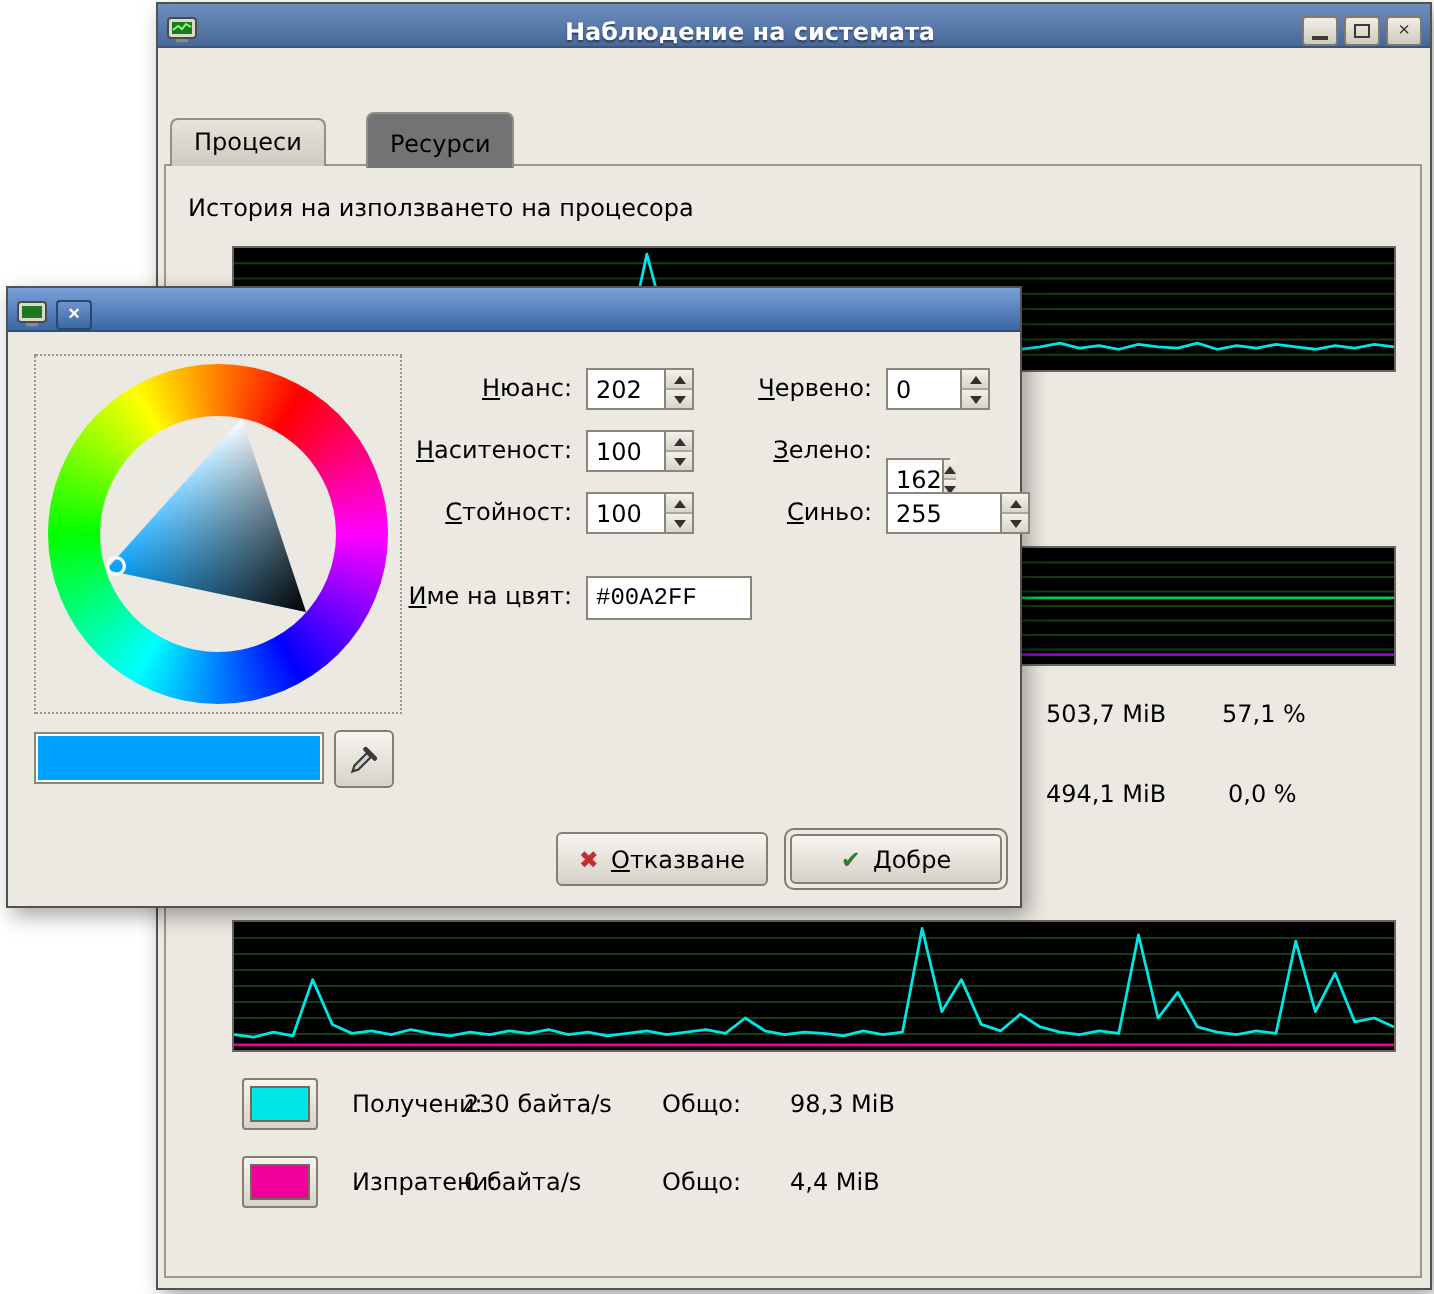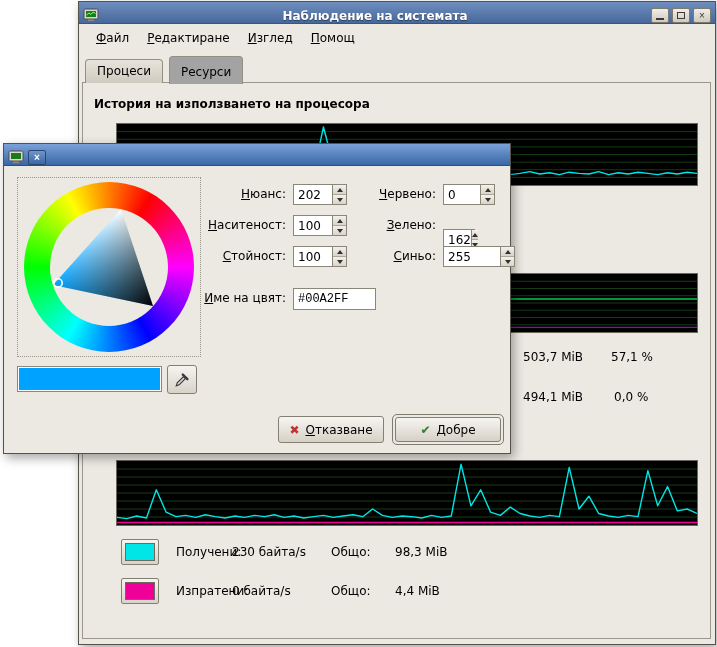--- a/index.html
+++ b/index.html
@@ -23,24 +23,24 @@
   .tb-btn.close-blue{background:linear-gradient(#6f94c9,#3c68a5);border-color:#27496f;color:#fff;font-weight:bold}
 
   
   .main-window{left:78px;top:1px;width:638px;height:644px}
   .menubar{position:absolute;left:1px;right:1px;top:23px;height:25px;display:flex;align-items:center;padding-left:7px}
   .menu-item{display:inline-block;padding:4px 9px;white-space:nowrap}
   .mnemonic{display:inline-block}
   .mnemonic::first-letter{text-decoration:underline}
   .tabbar{position:absolute;left:6px;top:52px;height:29px;display:flex;align-items:flex-end;z-index:3}
   .tab{padding:4px 11px 5px;background:linear-gradient(#e7e3db,#d0cbc0);border:1px solid #948f83;border-bottom:none;
-    border-radius:4px 4px 0 0;margin-right:6px;white-space:nowrap}
-  .tab.active{background:#a3a3a3;padding-top:8px;margin-bottom:-1px;z-index:4}
+    border-radius:4px 4px 0 0;margin-right:20px;white-space:nowrap}
+  .tab.active{background:#737373;padding-top:8px;margin-bottom:-1px;z-index:4}
   .page-border{position:absolute;left:3px;top:80px;right:4px;bottom:5px;border:1px solid #9b978c;background:#ece9e2;z-index:1}
-  .section-heading{position:absolute;font-weight:bold;z-index:2;white-space:nowrap}
+  .section-heading{position:absolute;font-weight:normal;z-index:2;white-space:nowrap}
   .chart{position:absolute;background:#000;border:1px solid #6a665e;z-index:2}
   .chart svg{display:block;width:100%;height:100%}
   .stat{position:absolute;z-index:2;white-space:nowrap}
   .legend-row{position:absolute;left:0;right:0;height:26px;z-index:2}
   .legend-row .lg{position:absolute;line-height:26px;white-space:nowrap}
   .swatch{position:absolute;width:38px;height:26px;border:1px solid #837f73;border-radius:2px;
     background:linear-gradient(#f6f4ef,#d8d3c9);padding:3px;cursor:default}
   .swatch-inner{display:block;width:100%;height:100%;border:1px solid #6d6a62}
 
   
@@ -98,26 +98,20 @@
           </button>
         <button class="tb-btn">
             <span class="glyph-max"></span>
           </button>
         <button class="tb-btn">
             <span>×</span>
           </button>
       </span>
     </div>
 
-    <div class="menubar">
-      <span class="menu-item mnemonic">Файл</span>
-      <span class="menu-item mnemonic">Редактиране</span>
-      <span class="menu-item mnemonic">Изглед</span>
-      <span class="menu-item mnemonic">Помощ</span>
-    </div>
 
     <div class="page-border"></div>
 
     <div class="tabbar">
       <div class="tab"><span>Процеси</span></div>
       <div class="tab active"><span>Ресурси</span></div>
     </div>
 
     <div class="section-heading" style="left:15px;top:95px">История на използването на процесора</div>
 

